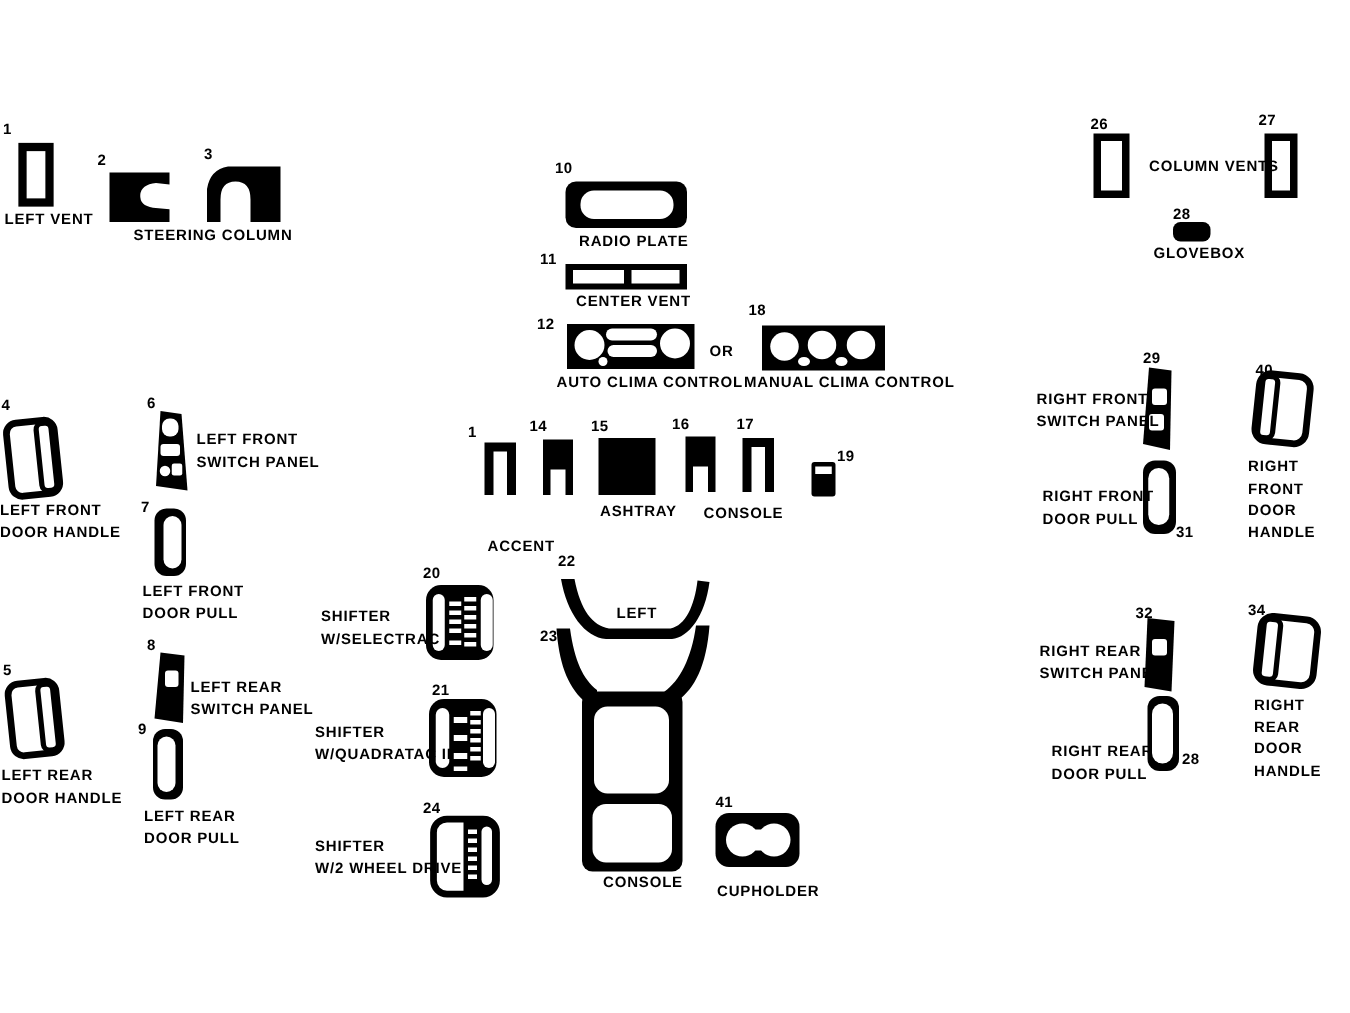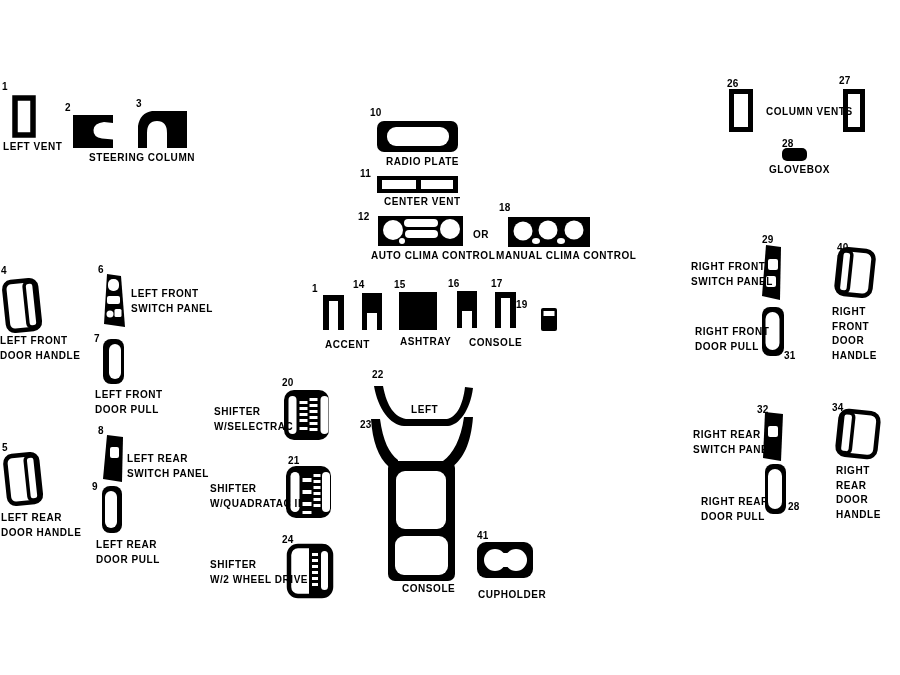--- a/index.html
+++ b/index.html
@@ -238,21 +238,21 @@
   <div class="num" style="left:92px;top:482px">9</div>
   <div class="num" style="left:370px;top:108px">10</div>
   <div class="num" style="left:360px;top:169px">11</div>
   <div class="num" style="left:358px;top:212px">12</div>
   <div class="num" style="left:312px;top:284px">1</div>
   <div class="num" style="left:353px;top:280px">14</div>
   <div class="num" style="left:394px;top:280px">15</div>
   <div class="num" style="left:448px;top:279px">16</div>
   <div class="num" style="left:491px;top:279px">17</div>
   <div class="num" style="left:499px;top:203px">18</div>
-  <div class="num" style="left:516px;top:300px">19</div>
+  <div class="num" style="left:558px;top:300px">19</div>
   <div class="num" style="left:282px;top:378px">20</div>
   <div class="num" style="left:288px;top:456px">21</div>
   <div class="num" style="left:372px;top:370px">22</div>
   <div class="num" style="left:360px;top:420px">23</div>
   <div class="num" style="left:282px;top:535px">24</div>
   <div class="num" style="left:477px;top:531px">41</div>
   <div class="num" style="left:727px;top:79px">26</div>
   <div class="num" style="left:839px;top:76px">27</div>
   <div class="num" style="left:782px;top:139px">28</div>
   <div class="num" style="left:762px;top:235px">29</div>
@@ -274,21 +274,21 @@
 DOOR HANDLE</div>
   <div class="lbl" style="left:127px;top:452px">LEFT REAR
 SWITCH PANEL</div>
   <div class="lbl" style="left:96px;top:538px">LEFT REAR
 DOOR PULL</div>
   <div class="lbl" style="left:386px;top:155px">RADIO PLATE</div>
   <div class="lbl" style="left:384px;top:195px">CENTER VENT</div>
   <div class="lbl" style="left:371px;top:249px">AUTO CLIMA CONTROL</div>
   <div class="lbl" style="left:473px;top:228px">OR</div>
   <div class="lbl" style="left:496px;top:249px">MANUAL CLIMA CONTROL</div>
-  <div class="lbl" style="left:325px;top:338px">ACCENT</div>
+  <div class="lbl" style="left:325px;top:358px">ACCENT</div>
   <div class="lbl" style="left:400px;top:335px">ASHTRAY</div>
   <div class="lbl" style="left:469px;top:336px">CONSOLE</div>
   <div class="lbl" style="left:214px;top:405px">SHIFTER
 W/SELECTRAC</div>
   <div class="lbl" style="left:210px;top:482px">SHIFTER
 W/QUADRATAC II</div>
   <div class="lbl" style="left:210px;top:558px">SHIFTER
 W/2 WHEEL DRIVE</div>
   <div class="lbl" style="left:411px;top:403px">LEFT</div>
   <div class="lbl" style="left:402px;top:582px">CONSOLE</div>

